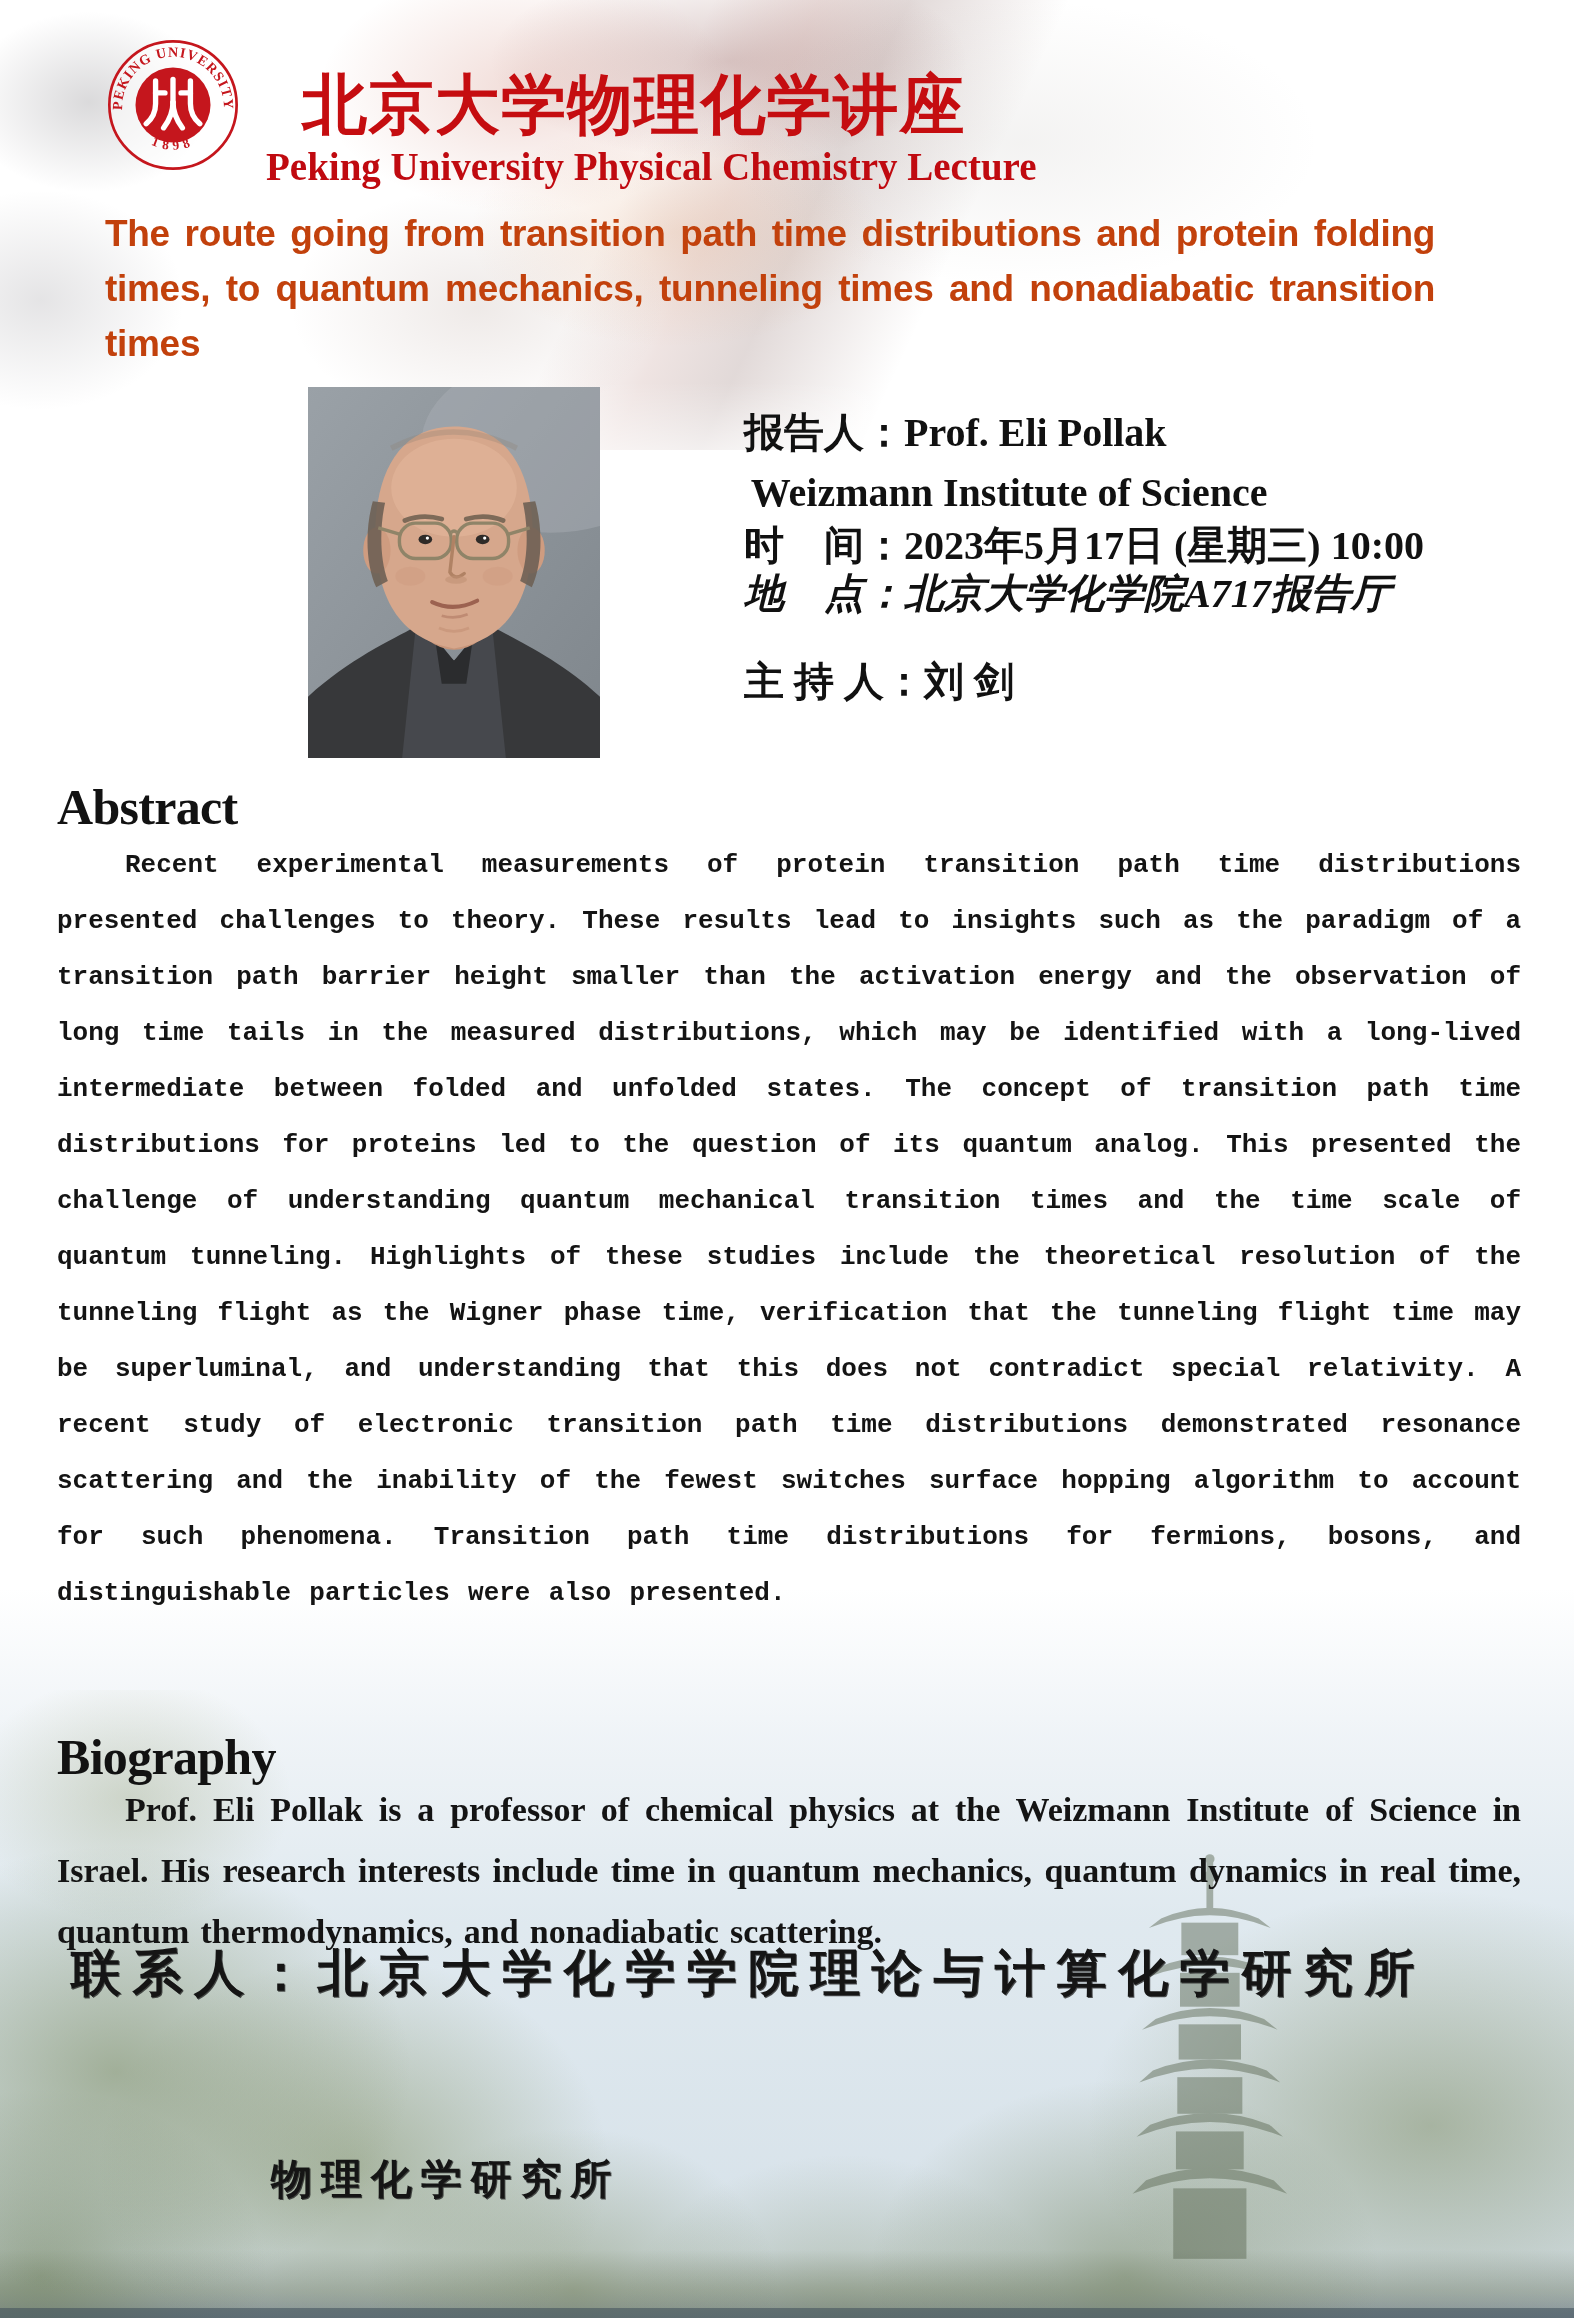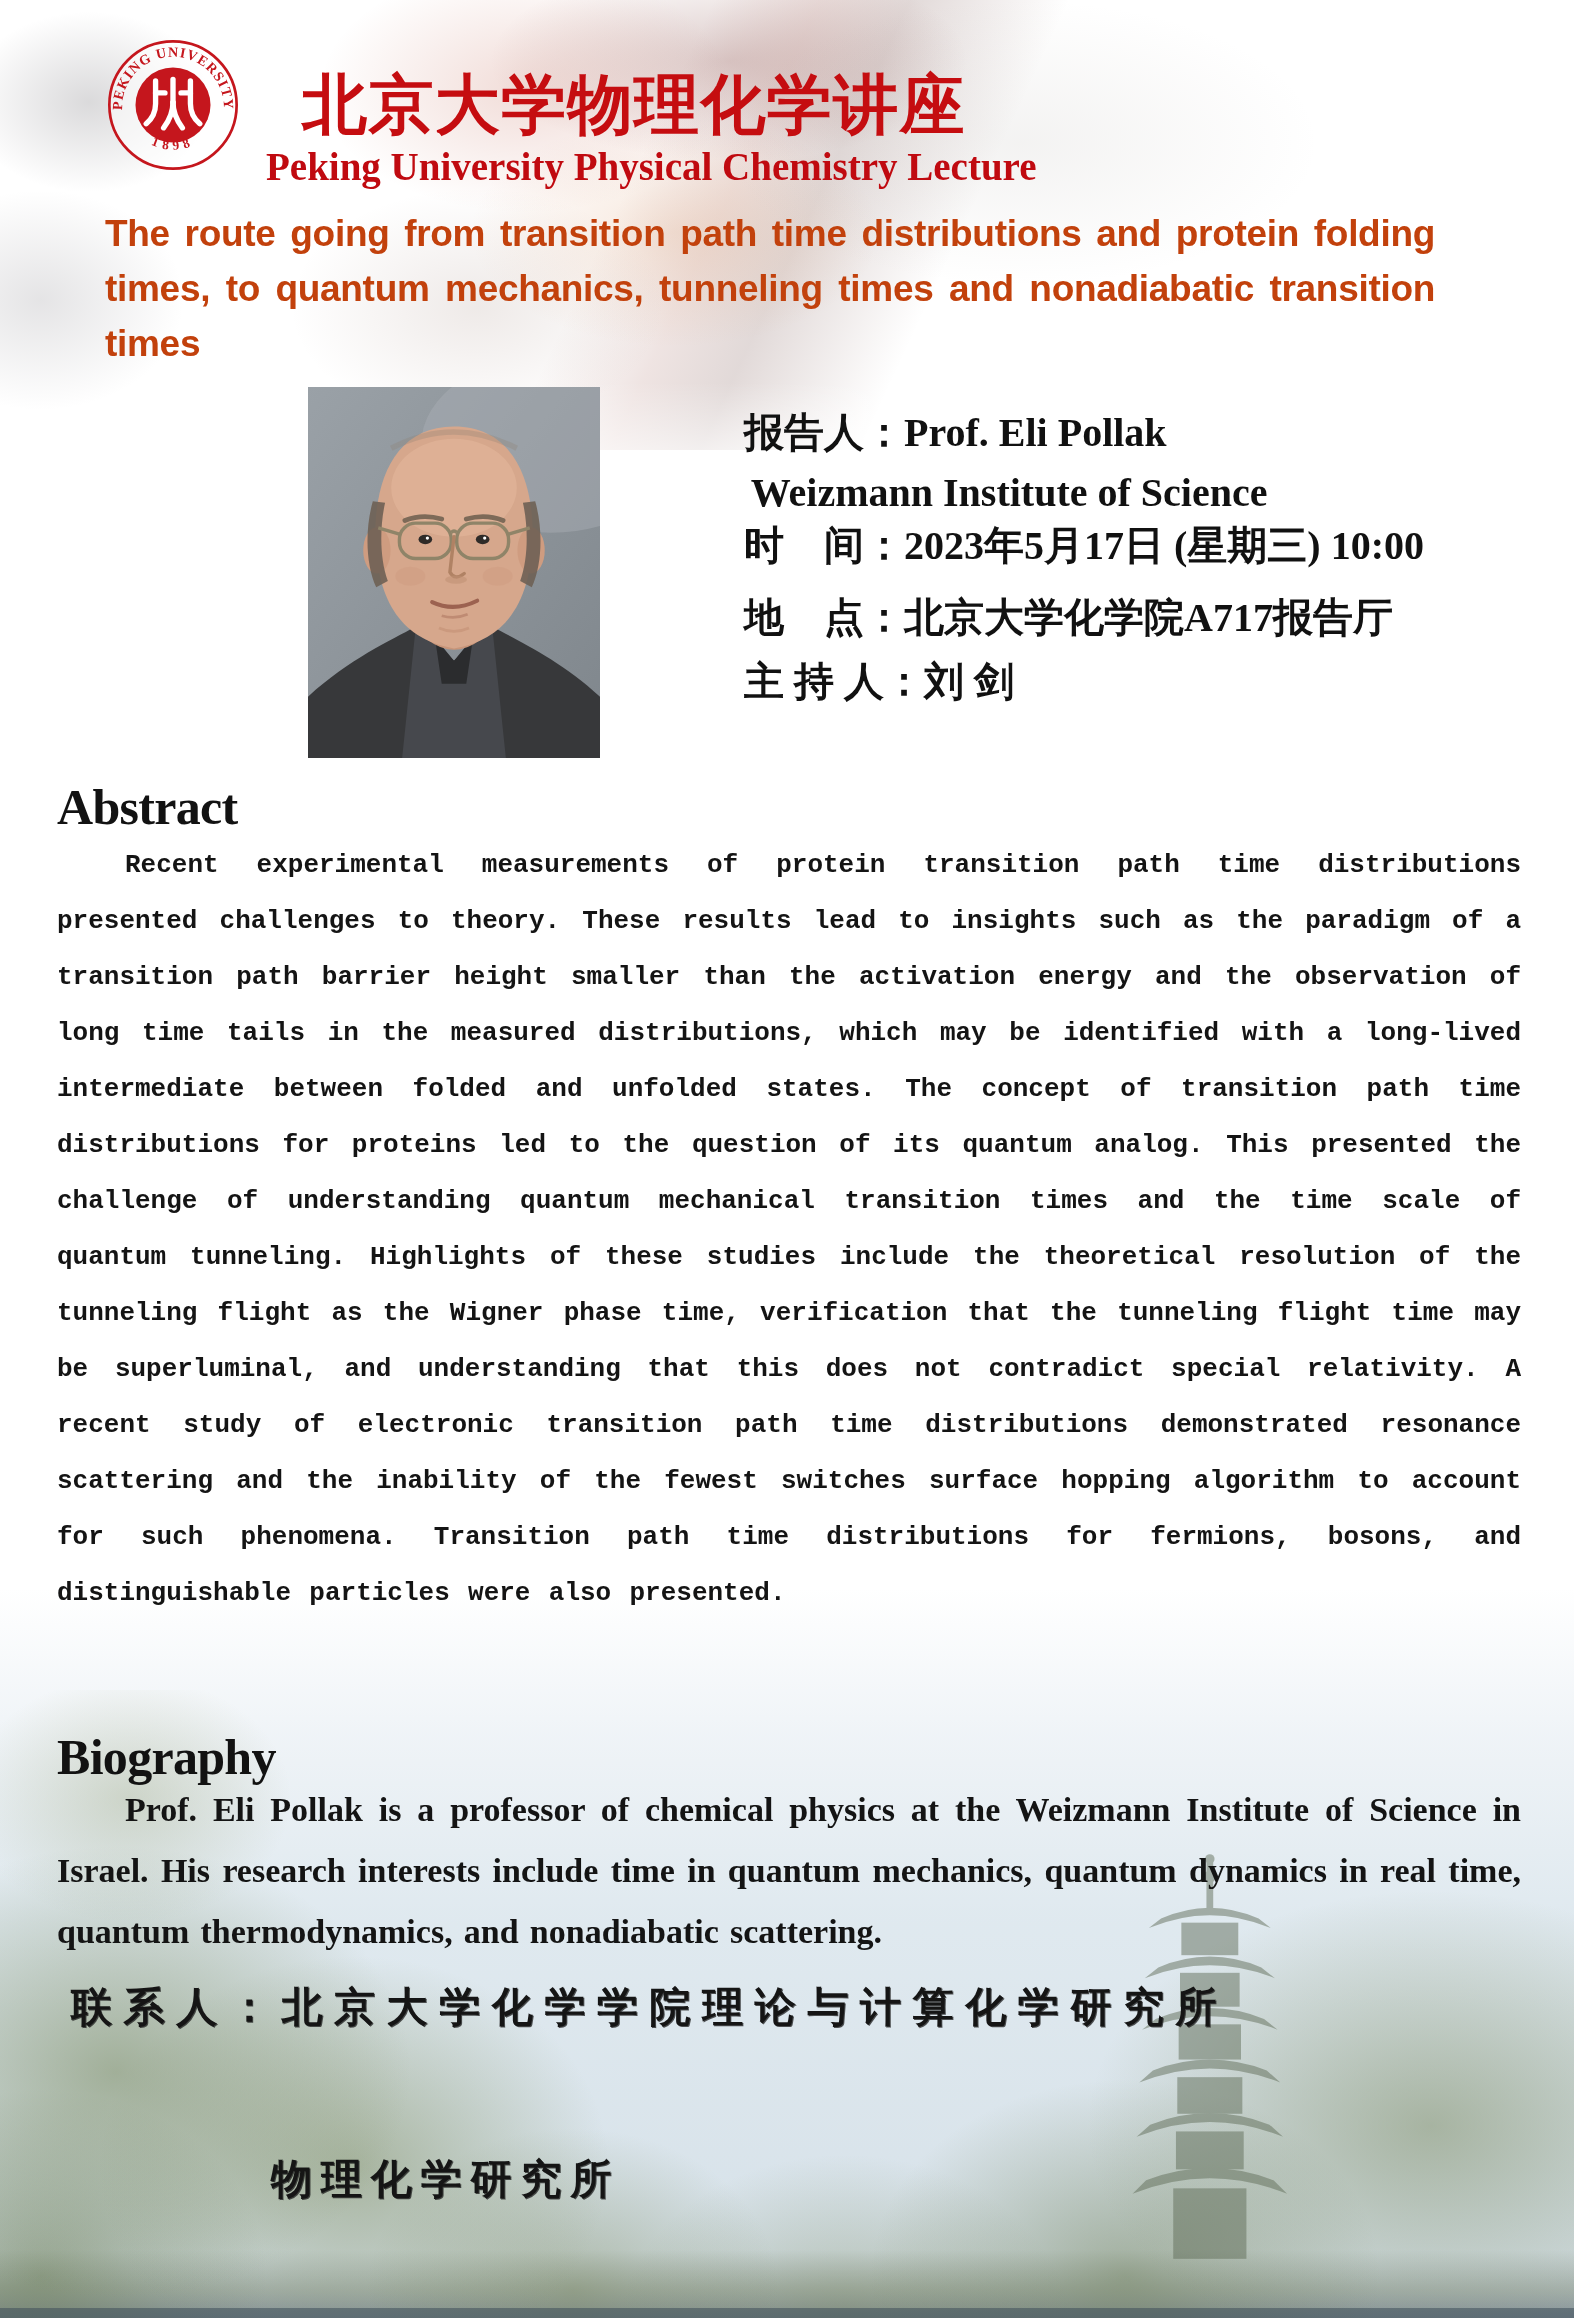--- a/index.html
+++ b/index.html
@@ -81,21 +81,21 @@
 
   
   .speaker-photo{position:absolute;left:308px;top:387px;width:292px;height:371px;}
   .info{position:absolute;left:744px;top:387px;width:777px;
         font-family:"Liberation Serif", serif;color:#111;}
   .info .line{position:absolute;left:0;white-space:nowrap;
         font-size:40px;font-weight:bold;line-height:1.15;margin-top:12px;}
   .line-speaker{top:11px;}
   .line-affiliation{top:71px;padding-left:6.8px;}
   .line-time{top:124px;}
-  .line-venue{top:196px;}
+  .line-venue{top:172px;font-style:italic;}
   .line-host{top:260px;}
 
   
   .section-heading{
     position:absolute;left:57px;
     font-size:50px;font-weight:bold;letter-spacing:-0.7px;
     color:#121212;line-height:1.05;
     font-family:Liberation Serif, serif;
   }
   .h-abstract{top:781px;}
@@ -108,21 +108,21 @@
   }
   .abstract-body{top:837px;font-size:26px;line-height:56px;font-family:Liberation Mono, monospace;}
   .bio-body{top:1779px;font-size:34px;line-height:61px;}
 
   
   .contact{
     position:absolute;color:#151515;font-weight:bold;
     font-family:"Liberation Serif", serif;white-space:nowrap;
     text-shadow:1px 0.7px 0 rgba(25,25,25,0.75);
   }
-  .contact-1{left:71px;top:1980px;font-size:41px;letter-spacing:11.6px;}
+  .contact-1{left:71px;top:1940px;font-size:50px;letter-spacing:11.6px;}
   .contact-2{left:271px;top:2152px;font-size:41px;letter-spacing:8.9px;}
 
   .bottom-strip{
     position:absolute;left:0;bottom:0;width:1574px;height:11px;
     background:rgba(62,78,90,0.55);pointer-events:none;
   }
 </style>
 </head>
 <body>
 

